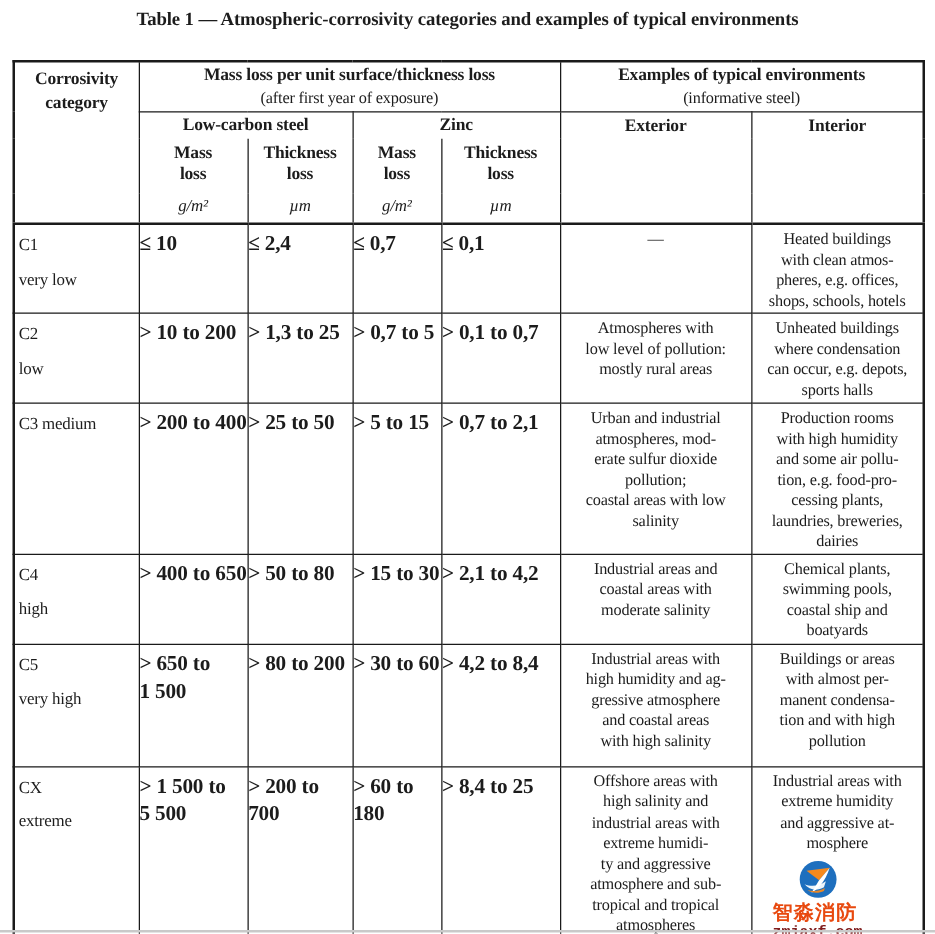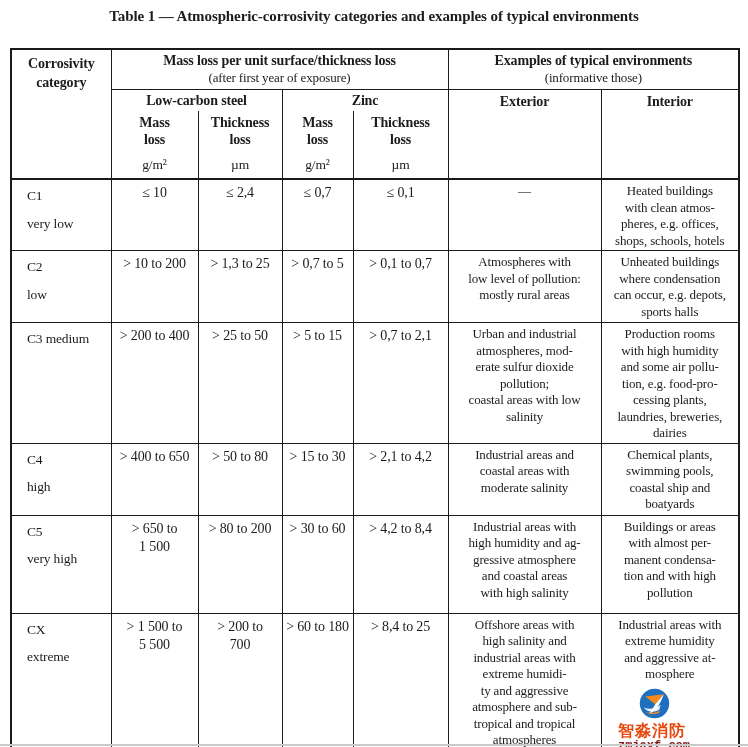--- a/index.html
+++ b/index.html
@@ -40,39 +40,40 @@
   th.cat-head { font-size: 14px; line-height: 1.35; padding-top: 5px; }
   th.metal { font-size: 14px; padding-top: 3px; }
   th.exin { font-size: 14px; padding-top: 4px; }
   th.subhead { font-size: 14px; line-height: 1.22; padding-top: 3px; }
   th.units { font-weight: normal; font-size: 13.5px; padding-bottom: 5px; }
   .bb-hidden { border-bottom-style: hidden; margin-left: 32px; }
   .bt-hidden { border-top-style: hidden; }
   thead tr.hr1 { height: 40px; }
   thead tr.hr2 { height: 22px; }
   thead tr.hr3 { height: 44px; }
-  thead tr.hr4 { height: 22px; }
+  thead tr.hr4 { height: 22px; font-style: italic; }
   tbody tr:first-child td { border-top: 2px solid #1a1a1a; }
   tr.r-c1 { height: 70px; }
   tr.r-c2 { height: 72px; margin-top: 32px; }
   tr.r-c3 { height: 120px; }
   tr.r-c4 { height: 72px; }
   tr.r-c5 { height: 98px; }
   tr.r-cx { height: 127px; }
   td.cat {
     text-align: left;
-    padding: 2px 2px 2px 15px;
+    padding: 2px 2px 2px 3px;
     line-height: 2.05;
     font-size: 13.5px;
   }
   td.num {
-    text-align: center;
+    text-align: left;
     padding-top: 4px;
     line-height: 1.3;
-    font-size: 14px;
+    font-size: 17px;
+    font-weight: bold;
   }
   td.txt {
     text-align: center;
     padding: 3px 1px 1px 1px;
     line-height: 1.27;
     position: relative;
   }
   tr.note-row { height: 23px; }
   td.note {
     border-top: 2px solid #1a1a1a;
@@ -122,21 +123,21 @@
   <thead>
     <tr class="hr1">
       <th class="cat-head preline" rowspan="4">Corrosivity
 category</th>
       <th colspan="4">
         <div class="group-main">Mass loss per unit surface/thickness loss</div>
         <div class="group-sub">(after first year of exposure)</div>
       </th>
       <th colspan="2">
         <div class="group-main">Examples of typical environments</div>
-        <div class="group-sub">(informative those)</div>
+        <div class="group-sub">(informative steel)</div>
       </th>
     </tr>
     <tr class="hr2">
       <th colspan="2" class="metal bb-hidden">Low-carbon steel</th>
       <th colspan="2" class="metal bb-hidden">Zinc</th>
       <th rowspan="3" class="exin">Exterior</th>
       <th rowspan="3" class="exin">Interior</th>
     </tr>
     <tr class="hr3">
       <th class="subhead preline bt-hidden bb-hidden">Mass

